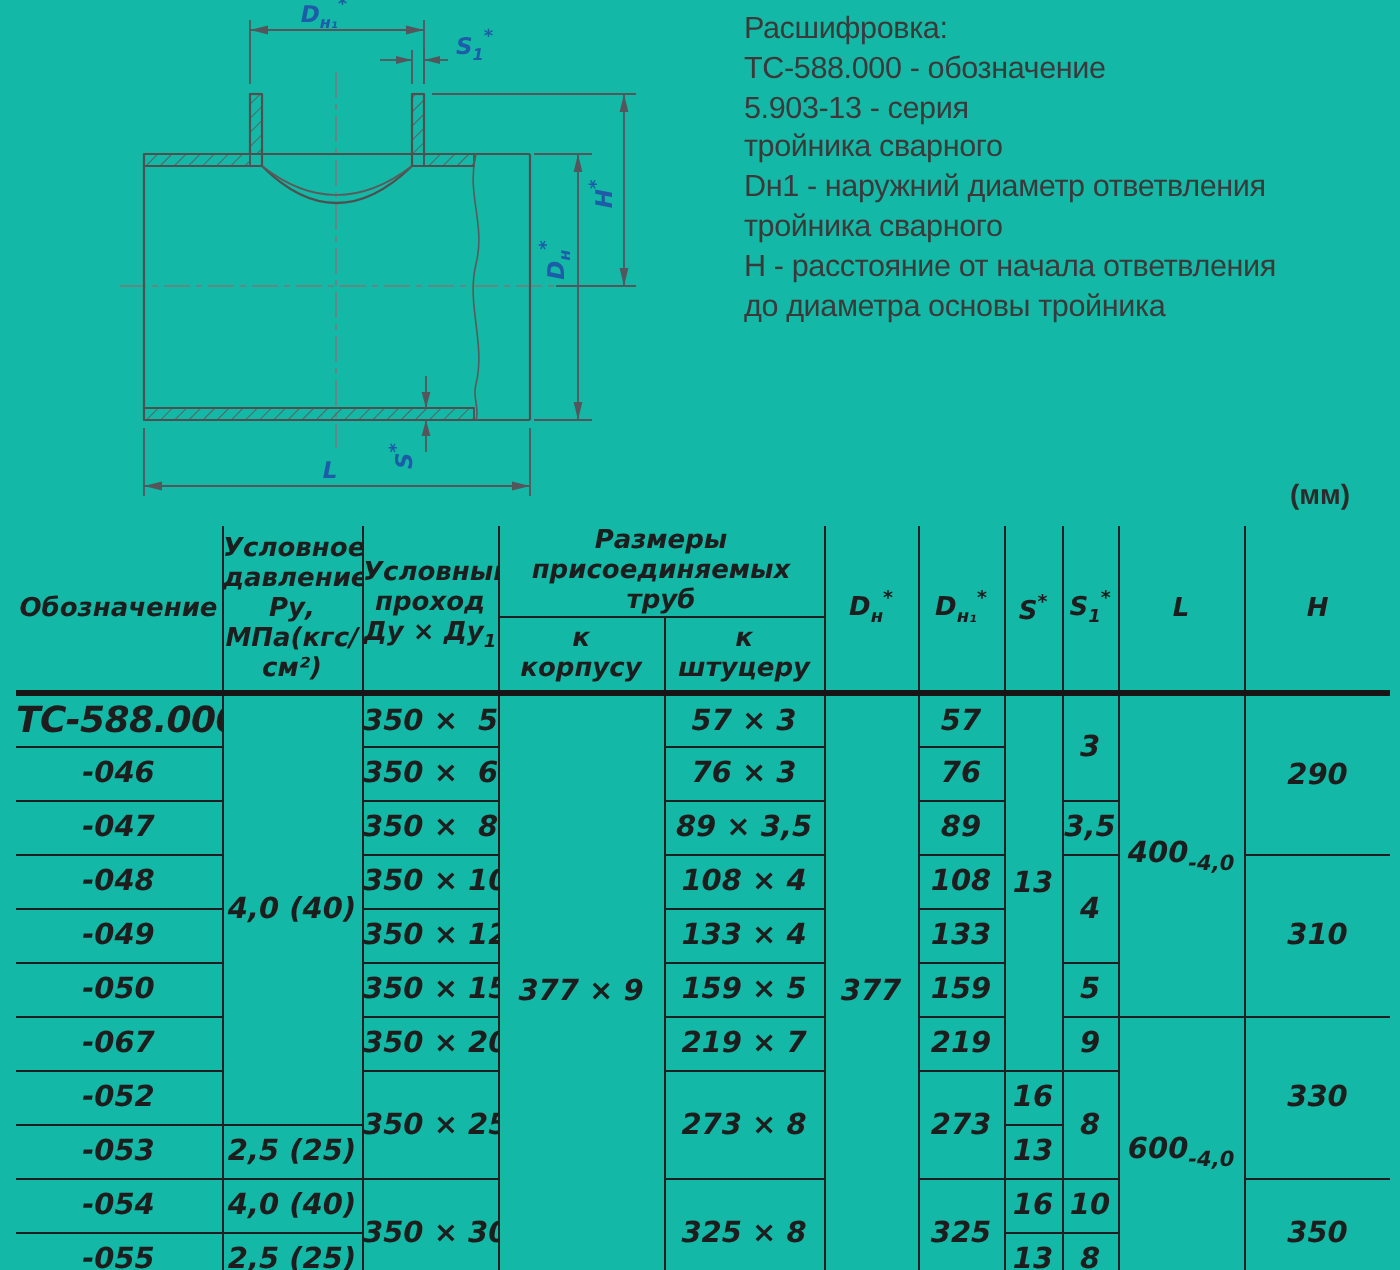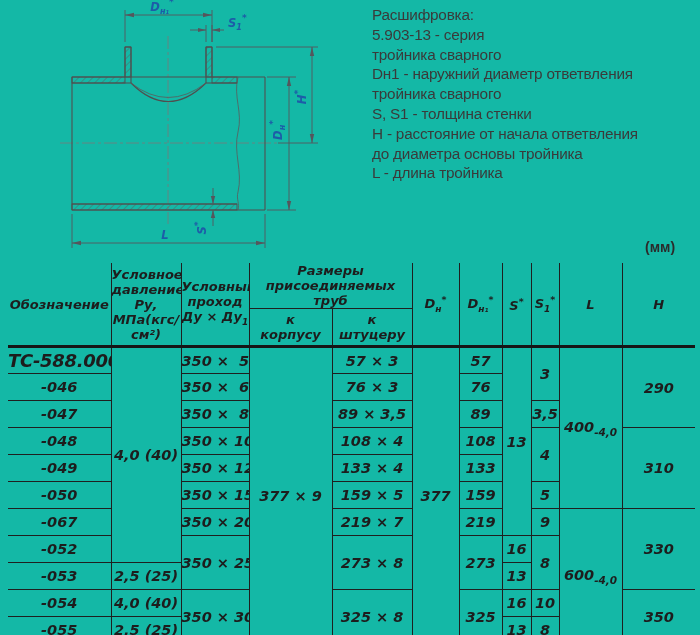--- a/index.html
+++ b/index.html
@@ -158,28 +158,27 @@
       <line class="dim" x1="265" y1="214" x2="265" y2="248"></line>
       <line class="dim" x1="72" y1="243" x2="265" y2="243"></line>
       <polygon class="dim-arrow" points="72,243 81,240.8 81,245.2"></polygon>
       <polygon class="dim-arrow" points="265,243 256,240.8 256,245.2"></polygon>
       <text class="dim-label" x="165" y="239" text-anchor="middle"><tspan>L</tspan></text>
     </g>
   </svg>
 
   <div class="legend">
     <div>Расшифровка:</div>
+    <div>ТС-588.000 - обозначение</div>
     <div>5.903-13 - серия</div>
     <div>тройника сварного</div>
     <div>Dн1 - наружний диаметр ответвления</div>
     <div>тройника сварного</div>
-    <div>S, S1 - толщина стенки</div>
     <div>H - расстояние от начала ответвления</div>
     <div>до диаметра основы тройника</div>
-    <div>L - длина тройника</div>
   </div>
 
   <div class="units">(мм)</div>
 
   <table class="spec">
     <colgroup>
       <col style="width:103px">
         <col style="width:70px">
         <col style="width:68px">
       <col style="width:83px">

